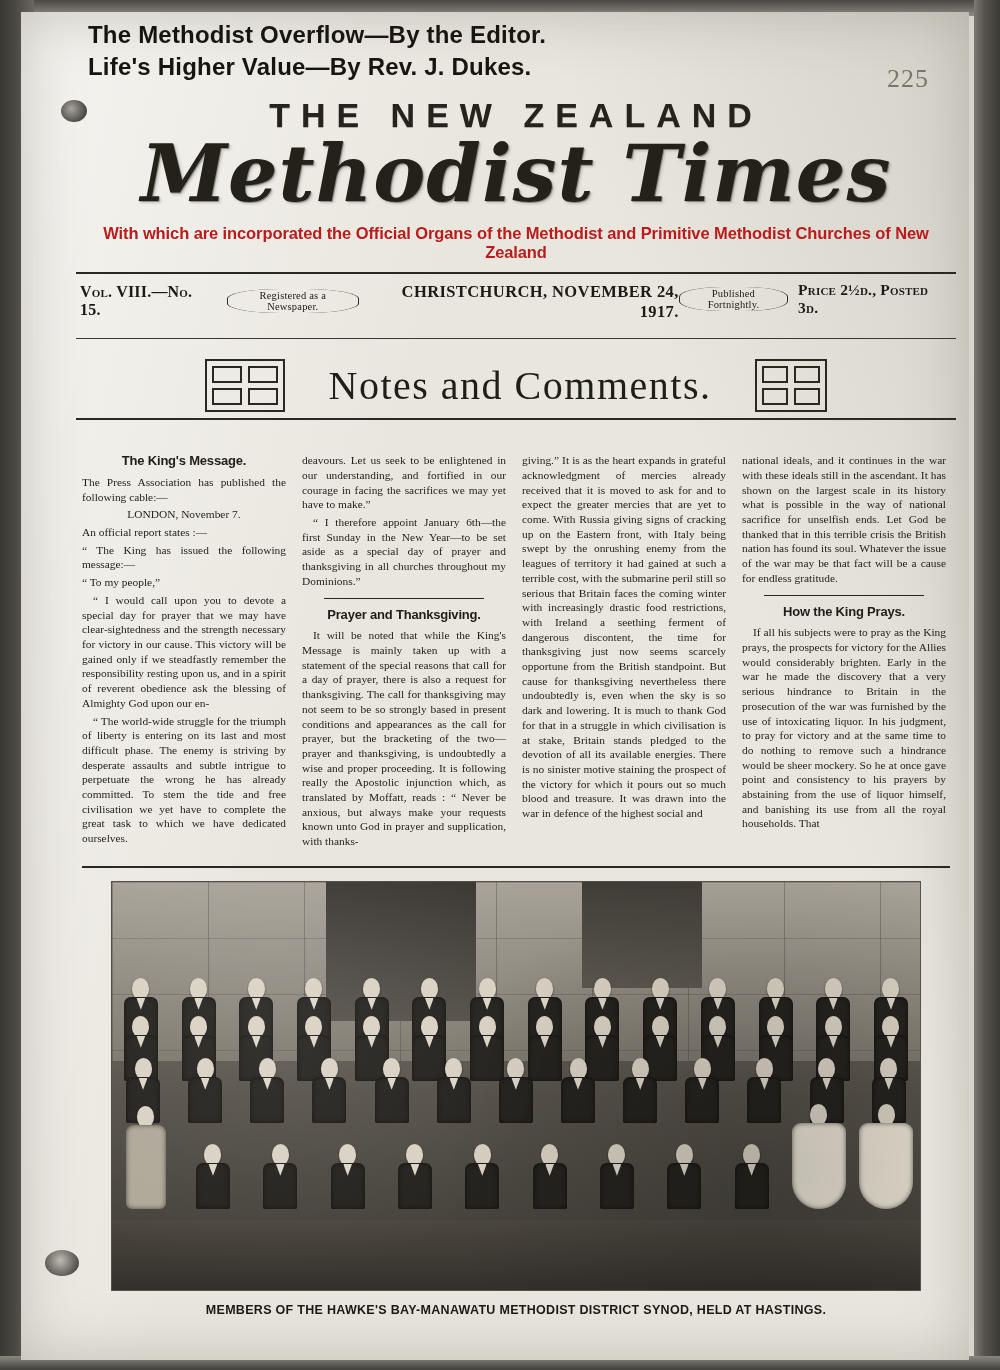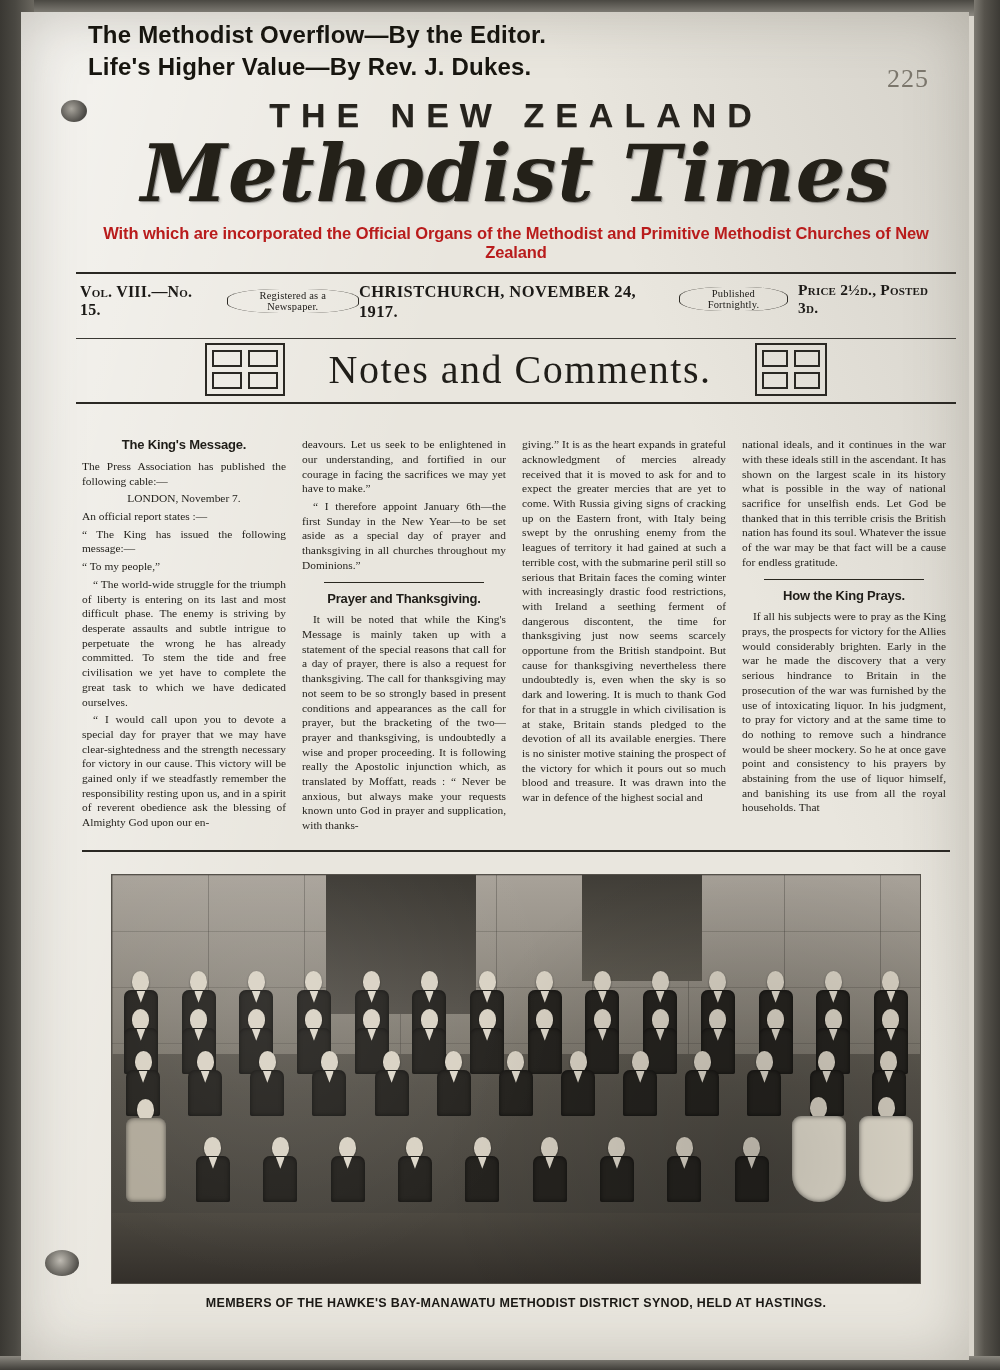--- a/index.html
+++ b/index.html
@@ -138,31 +138,31 @@
   .issueline .vol { font-variant: small-caps; font-weight: bold; font-size: 16px; }
   .issueline .reg, .issueline .pub {
     font-size: 10.5px;
     line-height: 1.05;
     text-align: center;
     border-left: 1px solid #2c2a25;
     border-right: 1px solid #2c2a25;
     padding: 1px 5px;
     border-radius: 40%;
   }
-  .issueline .city { font-weight: bold; font-size: 16.5px; letter-spacing: .4px; }
+  .issueline .city { font-weight: bold; font-size: 16.5px; letter-spacing: .4px; text-align: right; }
   .issueline .price { font-variant: small-caps; font-weight: bold; font-size: 15.5px; }
   .issueline .cell { display: flex; align-items: center; gap: 10px; }
 
   
   .banner {
     display: flex;
     align-items: center;
     justify-content: center;
     gap: 26px;
-    margin-top: 4px;
+    margin-top: 20px;
     margin-bottom: 6px;
   }
   .banner-title {
     font-family: "Liberation Serif", serif;
     font-size: 40px;
     letter-spacing: 1.5px;
     color: #201e19;
     padding: 0 18px;
   }
   .deco {
@@ -216,21 +216,21 @@
   .col p.center { text-align: center; text-indent: 0; }
   .colsep {
     border-top: 1px solid #29271f;
     margin: 9px 22px 8px 22px;
   }
 
   
   .photo-wrap {
     margin: 14px 6px 0 6px;
     border-top: 2px solid #2a2823;
-    padding-top: 22px;
+    padding-top: 13px;
   }
   .photo {
     position: relative;
     width: 808px;
     height: 408px;
     margin: 0 auto;
     background:
       linear-gradient(180deg, #8d887e 0%, #6f6a60 18%, #56524a 52%, #3f3c36 100%);
     overflow: hidden;
     border: 1px solid #55514a;
@@ -391,22 +391,22 @@
 
     <div class="cols">
 
       <div class="col">
         <h3>The King's Message.</h3>
         <p class="noindent">The Press Association has published the following cable:—</p>
         <p class="center">LONDON, November 7.</p>
         <p class="noindent">An official report states :—</p>
         <p class="noindent">“ The King has issued the following message:—</p>
         <p class="noindent">“ To my people,”</p>
+        <p>“ I would call upon you to devote a special day for prayer that we may have clear-sightedness and the strength necessary for victory in our cause. This victory will be gained only if we steadfastly remember the responsibility resting upon us, and in a spirit of reverent obedience ask the blessing of Almighty God upon our en-</p>
         <p>“ The world-wide struggle for the triumph of liberty is entering on its last and most difficult phase. The enemy is striving by desperate assaults and subtle intrigue to perpetuate the wrong he has already committed. To stem the tide and free civilisation we yet have to complete the great task to which we have dedicated ourselves.</p>
-        <p>“ I would call upon you to devote a special day for prayer that we may have clear-sightedness and the strength necessary for victory in our cause. This victory will be gained only if we steadfastly remember the responsibility resting upon us, and in a spirit of reverent obedience ask the blessing of Almighty God upon our en-</p>
       </div>
 
       <div class="col">
         <p class="noindent">deavours. Let us seek to be enlightened in our understanding, and fortified in our courage in facing the sacrifices we may yet have to make.”</p>
         <p>“ I therefore appoint January 6th—the first Sunday in the New Year—to be set aside as a special day of prayer and thanksgiving in all churches throughout my Dominions.”</p>
         <div class="colsep"></div>
         <h3>Prayer and Thanksgiving.</h3>
         <p>It will be noted that while the King's Message is mainly taken up with a statement of the special reasons that call for a day of prayer, there is also a request for thanksgiving. The call for thanksgiving may not seem to be so strongly based in present conditions and appearances as the call for prayer, but the bracketing of the two—prayer and thanksgiving, is undoubtedly a wise and proper proceeding. It is following really the Apostolic injunction which, as translated by Moffatt, reads : “ Never be anxious, but always make your requests known unto God in prayer and supplication, with thanks-</p>
       </div>
 

